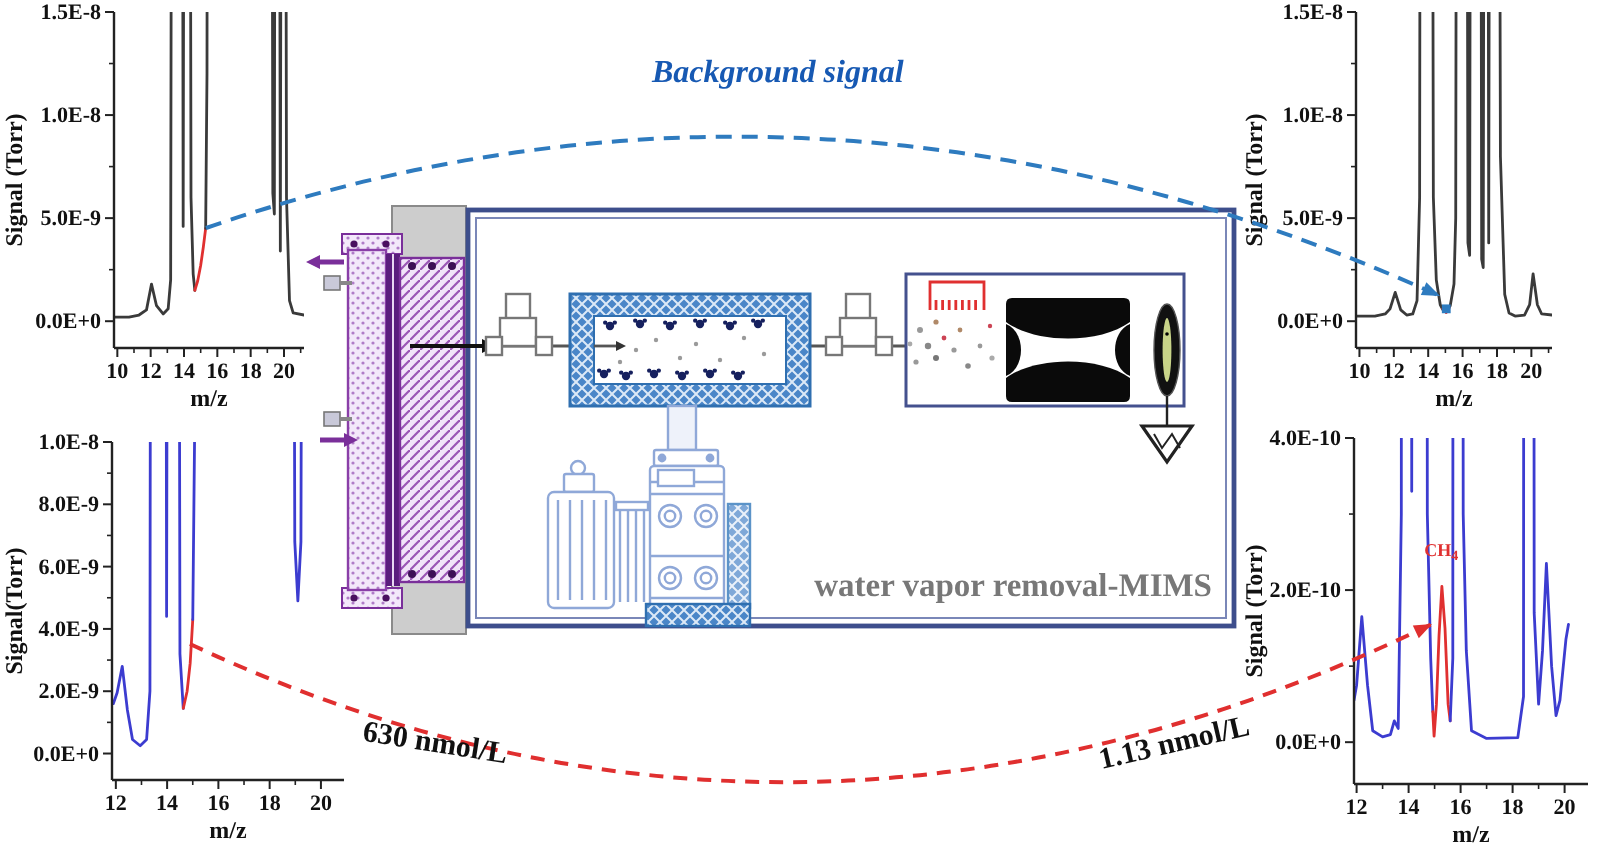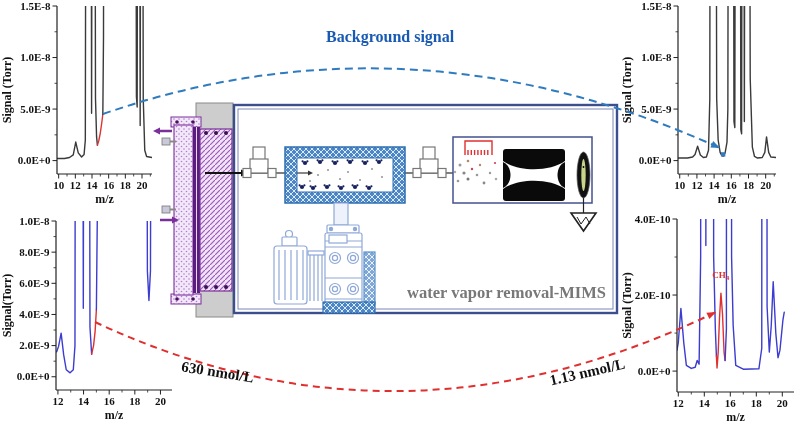--- a/index.html
+++ b/index.html
@@ -4,21 +4,21 @@
 <style>
   html,body{margin:0;padding:0;background:#fff;}
   .stage{position:relative;width:800px;height:425px;background:#fff;overflow:hidden;
          font-family:"Liberation Serif",serif;}
   .chart{position:absolute;}
   .chart svg text{fill:#111;}
   .tick-label{font:700 11px "Liberation Serif",serif;}
   .ax-label{font:700 12px "Liberation Serif",serif;}
   .overlay{position:absolute;left:0;top:0;pointer-events:none;}
   .float-label{position:absolute;font-weight:700;white-space:nowrap;}
-  .bg-label{left:326px;top:28px;font-size:16px;color:#1759b3;}
+  .bg-label{left:326px;top:28px;font-size:16px;color:#1759b3;font-style:italic;}
   .c630{left:181px;top:364px;font-size:15px;color:#111;transform:rotate(9deg);}
   .c113{left:549px;top:364px;font-size:15px;color:#111;transform:rotate(-13deg);}
   .diagram{position:absolute;left:150px;top:95px;}
   .mims-text{font:700 16.5px "Liberation Serif",serif;fill:#787878;}
 </style>
 </head>
 <body>
 
 <div class="stage">
 

